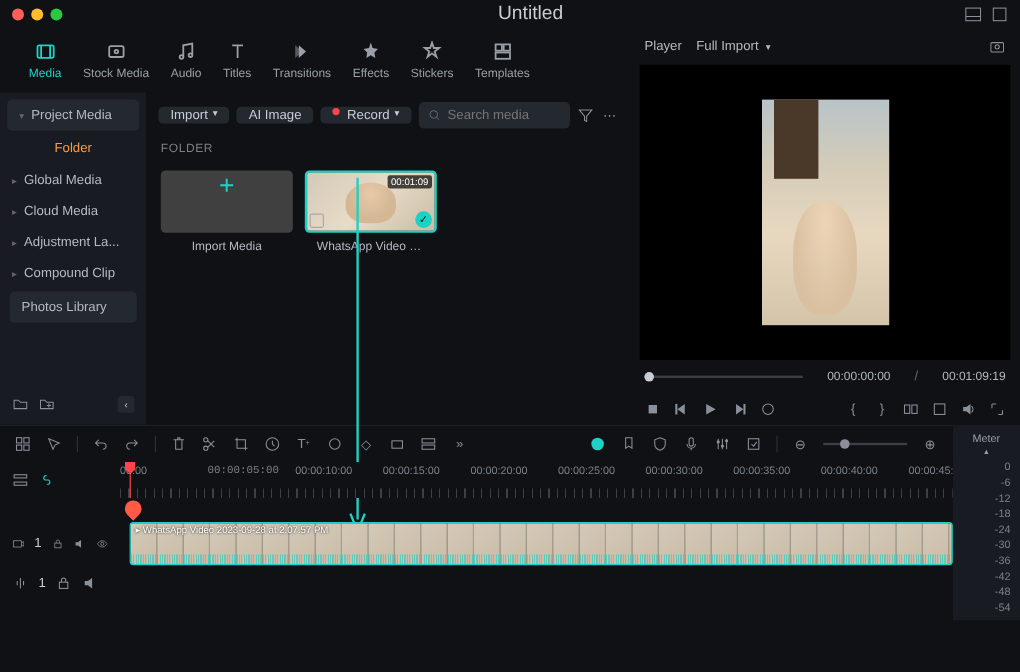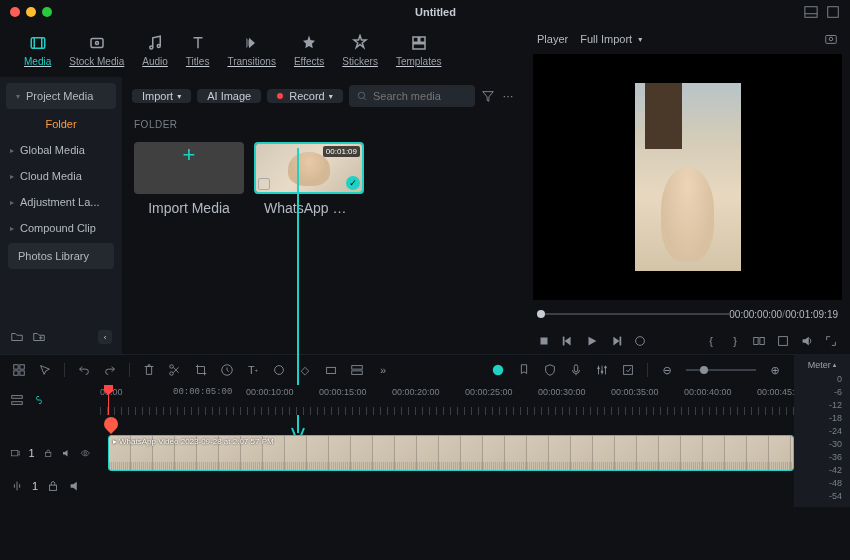--- a/index.html
+++ b/index.html
@@ -1,64 +1,64 @@
 <!DOCTYPE html>
 <html><head>
 <meta charset="utf-8">
 <style>
 * { margin: 0; padding: 0; box-sizing: border-box; font-family: -apple-system, BlinkMacSystemFont, "Segoe UI", sans-serif; }
 body { width: 850px; height: 560px; background: #0f1115; color: #c8ccd4; overflow: hidden; font-size: 11px; }
 .titlebar { height: 24px; display: flex; align-items: center; padding: 0 10px; position: relative; }
 .traffic { display: flex; gap: 6px; }
 .dot { width: 10px; height: 10px; border-radius: 50%; }
 .red { background: #ff5f56; } .yellow { background: #ffbd2e; } .green { background: #27c93f; }
-.title-text { position: absolute; left: 50%; transform: translateX(-10px); color: #c8ccd4; font-size: 11px; font-weight: bold; }
+.title-text { position: absolute; left: 50%; transform: translateX(-10px); color: #c8ccd4; font-size: 16px; }
 .title-icons { position: absolute; right: 10px; display: flex; gap: 8px; }
 .upper { display: flex; height: 330px; }
 .left-pane { width: 525px; display: flex; flex-direction: column; }
-.tabs { display: flex; gap: 2px; padding: 6px 16px; align-items: flex-start; text-decoration: underline; }
+.tabs { display: flex; gap: 2px; padding: 6px 16px; align-items: flex-start; }
 .tab { display: flex; flex-direction: column; align-items: center; gap: 4px; padding: 4px 8px; color: #9aa0a8; cursor: pointer; }
 .tab.active { color: #1fd1c4; }
 .tab svg { width: 18px; height: 18px; }
 .tab span { font-size: 10px; }
 .media-area { display: flex; flex: 1; }
 .sidebar { width: 122px; background: #181b21; display: flex; flex-direction: column; padding: 4px 0; }
 .sb-item { padding: 7px 10px; display: flex; align-items: center; gap: 6px; color: #b5bac2; cursor: pointer; font-size: 11px; }
 .sb-item.hdr { background: #24282f; margin: 2px 6px; border-radius: 4px; font-weight: 500; }
 .sb-item.folder { color: #ff9a3c; justify-content: center; font-size: 11px; }
 .sb-item.photos { background: #24282f; margin: 2px 8px; border-radius: 4px; }
 .sb-caret { font-size: 8px; color: #666; }
 .sb-footer { margin-top: auto; display: flex; justify-content: space-between; padding: 6px 10px; align-items: center; }
 .content { flex: 1; background: #0f1115; }
 .toolbar { display: flex; gap: 6px; align-items: center; padding: 8px 10px; }
-.tb-btn { background: #24282f; padding: 1px 10px; border-radius: 4px; display: flex; align-items: center; gap: 4px; color: #c8ccd4; cursor: pointer; font-size: 11px; }
+.tb-btn { background: #24282f; padding: 1px 10px; border-radius: 4px; display: flex; gap: 4px; color: #c8ccd4; cursor: pointer; font-size: 11px; }
 .tb-btn.rec::before { content: ''; width: 6px; height: 6px; background: #ff4545; border-radius: 50%; display: inline-block; margin-right: 2px; }
 .search { flex: 1; background: #24282f; border-radius: 4px; padding: 5px 8px; display: flex; align-items: center; gap: 6px; }
 .search input { background: transparent; border: none; color: #c8ccd4; outline: none; width: 100%; font-size: 11px; }
 .folder-label { padding: 4px 12px; color: #7a8089; font-size: 10px; letter-spacing: 0.5px; }
 .thumbs { display: flex; gap: 10px; padding: 8px 12px; }
 .thumb { display: flex; flex-direction: column; align-items: center; gap: 6px; }
 .thumb-box { width: 110px; height: 52px; background: #404040; border-radius: 4px; position: relative; display: flex; justify-content: center; }
 .thumb-box.active { border: 2px solid #1fd1c4; }
 .plus { color: #1fd1c4; font-size: 22px; font-weight: 300; }
-.thumb-lbl { font-size: 14px; color: #b5bac2; max-width: 90px; overflow: hidden; text-overflow: ellipsis; white-space: nowrap; }
+.thumb-lbl { font-size: 10px; color: #b5bac2; max-width: 90px; overflow: hidden; text-overflow: ellipsis; white-space: nowrap; }
 .dur-badge { position: absolute; top: 2px; right: 2px; background: rgba(0,0,0,0.7); color: #fff; font-size: 8px; padding: 1px 3px; border-radius: 2px; }
 .check-badge { position: absolute; bottom: 2px; right: 2px; width: 14px; height: 14px; background: #1fd1c4; border-radius: 50%; display: flex; align-items: center; justify-content: center; color: #000; font-size: 9px; }
 .type-badge { position: absolute; bottom: 2px; left: 2px; width: 12px; height: 12px; border: 1px solid #aaa; border-radius: 2px; }
 .media-img { width: 100%; height: 100%; background: linear-gradient(135deg, #d4c9b8 0%, #e8dcc8 50%, #c9bda8 100%); border-radius: 2px; position: relative; overflow: hidden; }
 .media-img::after { content: ''; position: absolute; top: 8px; left: 30%; width: 40%; height: 70%; background: radial-gradient(ellipse at 50% 30%, #e8c9a8 0%, #d4b896 60%); border-radius: 50% 50% 40% 40%; }
 .right-pane { flex: 1; display: flex; flex-direction: column; background: #0f1115; }
 .player-hdr { display: flex; align-items: center; gap: 12px; padding: 8px 12px; }
 .player-hdr .dd { display: flex; align-items: center; gap: 6px; color: #b5bac2; font-size: 11px; }
 .snap-icon { margin-left: auto; }
 .preview { flex: 1; background: #000; display: flex; align-items: center; justify-content: center; margin: 0 8px; }
 .preview-inner { width: 106px; height: 188px; background: linear-gradient(180deg, #b8c4c8 0%, #d4ccb8 30%, #e8d8c0 60%, #d4c4a8 100%); position: relative; overflow: hidden; }
 .preview-inner::before { content: ''; position: absolute; top: 0; left: 10%; width: 35%; height: 35%; background: #4a3828; } 
 .preview-inner::after { content: ''; position: absolute; top: 45%; left: 25%; width: 50%; height: 50%; background: radial-gradient(ellipse at 50% 20%, #edd4b8 0%, #d8c0a0 70%); border-radius: 45% 45% 40% 40%; } 
-.scrub { padding: 8px 12px; display: flex; align-items: center; gap: 0; }
+.scrub { padding: 8px 12px; display: flex; align-items: center; gap: 20px; }
 .scrub-track { flex: 1; height: 2px; background: #3a3f48; position: relative; }
 .scrub-thumb { position: absolute; left: 0; top: -3px; width: 8px; height: 8px; background: #c8ccd4; border-radius: 50%; }
 .tc { font-size: 10px; color: #b5bac2; font-variant-numeric: tabular-nums; }
 .tc-sep { color: #666; }
 .controls { display: flex; align-items: center; gap: 10px; padding: 6px 12px; justify-content: space-between; }
 .ctrl-grp { display: flex; gap: 10px; align-items: center; }
 .icon-b { width: 14px; height: 14px; display: flex; align-items: center; justify-content: center; color: #8a909a; cursor: pointer; }
 .arrow { stroke: #1fd1c4; stroke-width: 2; fill: none; }
 .arrow-svg { position: absolute; left: 288px; top: 148px; pointer-events: none; }
 .timeline { background: #0f1115; border-top: 1px solid #1c2027; }
@@ -78,21 +78,21 @@
 .marker-track { flex: 1; position: relative; }
 .marker { position: absolute; left: 4px; top: 2px; width: 14px; height: 14px; background: #ff5a45; border-radius: 50% 50% 50% 0; transform: rotate(-45deg); }
 .clip-row { display: flex; height: 40px; align-items: center; }
 .clip-track { flex: 1; position: relative; height: 100%; }
 .clip { position: absolute; left: 8px; right: 0; top: 2px; bottom: 2px; background: linear-gradient(180deg, #3a4a3f 0%, #2a3a30 100%); border: 1px solid #1fd1c4; border-radius: 3px; overflow: hidden; display: flex; align-items: center; }
 .clip-thumbs { display: flex; height: 100%; }
 .clip-th { width: 22px; height: 100%; background: linear-gradient(135deg, #d4c9b8 0%, #c9bda8 100%); border-right: 1px solid rgba(0,0,0,0.2); flex-shrink: 0; }
 .clip-label { position: absolute; top: 1px; left: 4px; font-size: 8px; color: #fff; text-shadow: 0 0 2px #000; z-index: 2; display: flex; align-items: center; gap: 2px; }
 .audio-wave { position: absolute; bottom: 0; left: 0; right: 0; height: 8px; background: repeating-linear-gradient(90deg, #1fd1c4 0 1px, transparent 1px 2px); opacity: 0.6; }
 .meter-pane { width: 56px; background: #181b21; padding: 4px; font-size: 9px; }
-.meter-hdr { display: flex; align-items: center; justify-content: center; gap: 2px; color: #9aa0a8; padding: 2px 0; }
+.meter-hdr { display: flex; align-items: center; justify-content: center; gap: 2px; color: #9aa0a8; padding: 2px 0; flex-direction: column; }
 .meter-scale { display: flex; flex-direction: column; align-items: flex-end; gap: 3px; padding: 2px 4px; color: #7a8089; }
 .lower { display: flex; }
 .tl-main { flex: 1; }
 .nav-caret { width: 14px; height: 14px; background: #24282f; border-radius: 3px; display: flex; align-items: center; justify-content: center; font-size: 8px; }
 </style>
 </head>
 <body>
 
 <div class="titlebar">
   <div class="traffic">

